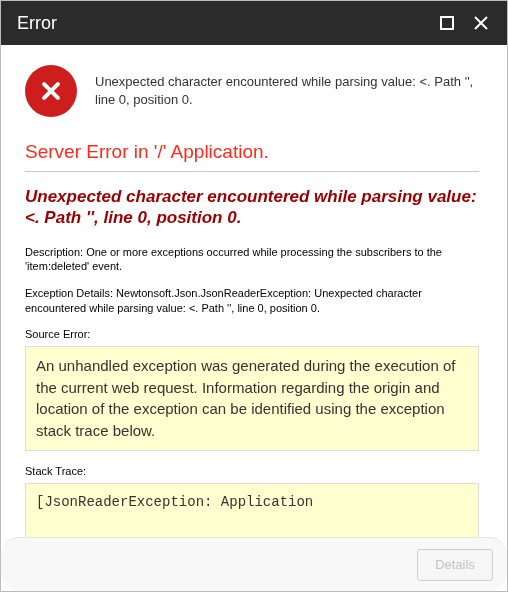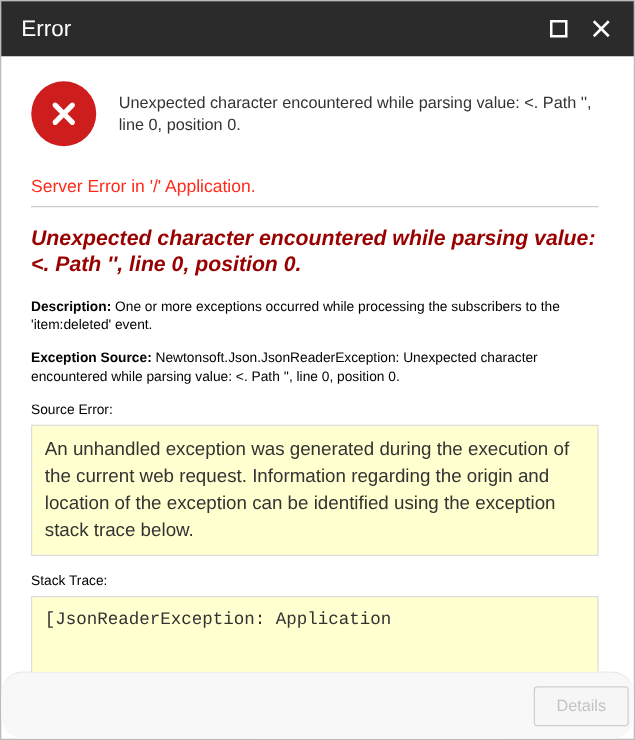--- a/index.html
+++ b/index.html
@@ -67,38 +67,38 @@
   .body::-webkit-scrollbar-track { background:#f1f1f1; }
   .body::-webkit-scrollbar-thumb { background:#c1c1c1; border-radius:2px; }
   .body::-webkit-scrollbar-button:single-button {
     background:#f1f1f1; height:14px;
   }
 
   h1.server-error {
     color:#ff2a1a;
     font-family: Verdana, sans-serif;
     font-weight: normal;
-    font-size: 14px;
+    font-size: 19px;
     margin: 4px 0 8px 0;
   }
   hr.redline {
     border:none; border-top:1px solid #ccc;
     margin: 0 0 14px 0;
   }
   h2.exc-title {
     color:#990000;
     font-style: italic;
     font-weight: bold;
     font-family: Verdana, sans-serif;
     font-size: 17px;
     line-height:1.25;
     margin-bottom: 16px;
   }
   .para { font-size:11px; color:#000; margin-bottom:12px; line-height:1.35; }
-  .para b { font-weight:bold; }
+  .para b { font-weight:normal; }
   .section-label { font-size:11px; font-weight:normal; margin:10px 0 6px 0; }
   .codeblock {
     background:#ffffcf;
     border:1px solid #ddd;
     font-family: Liberation Sans, sans-serif;
     font-size:15px;
     color:#333;
     padding:8px 10px;
     line-height:1.45;
     white-space:pre-wrap;
@@ -108,21 +108,21 @@
   .stack {
     font-family: Consolas, "Courier New", monospace;
     font-size:14px;
   }
 
   .footer {
     height:54px;
     border-top:1px solid #e5e5e5;
     background:#f8f8f8;
     display:flex; align-items:center; justify-content:flex-end;
-    padding: 0 4px;
+    padding: 0 14px;
     gap:10px;
     border-radius:18px;
   }
   .btn {
     min-width:76px; height:32px;
     border:1px solid #cfcfcf;
     border-radius:3px;
     background:linear-gradient(#fafafa,#ededed);
     font-size:13px; color:#333;
     cursor:pointer;
@@ -166,21 +166,21 @@
     <h1 class="server-error">Server Error in '/' Application.</h1>
     <hr class="redline">
 
     <h2 class="exc-title">Unexpected character encountered while parsing value: &lt;. Path '', line 0, position 0.</h2>
 
     <p class="para">
       <b>Description:</b><span> One or more exceptions occurred while processing the subscribers to the 'item:deleted' event.</span>
     </p>
 
     <p class="para">
-      <b>Exception Source:</b><span> Newtonsoft.Json.JsonReaderException: Unexpected character encountered while parsing value: &lt;. Path '', line 0, position 0.</span>
+      <b>Exception Details:</b><span> Newtonsoft.Json.JsonReaderException: Unexpected character encountered while parsing value: &lt;. Path '', line 0, position 0.</span>
     </p>
 
     <div class="section-label">Source Error:</div>
     <div class="codeblock">An unhandled exception was generated during the execution of the current web request. Information regarding the origin and location of the exception can be identified using the exception stack trace below.</div>
 
     <div class="section-label">Stack Trace:</div>
     <div class="codeblock stack" style="min-height:90px">[JsonReaderException: Application</div>
 
   </div>
 

